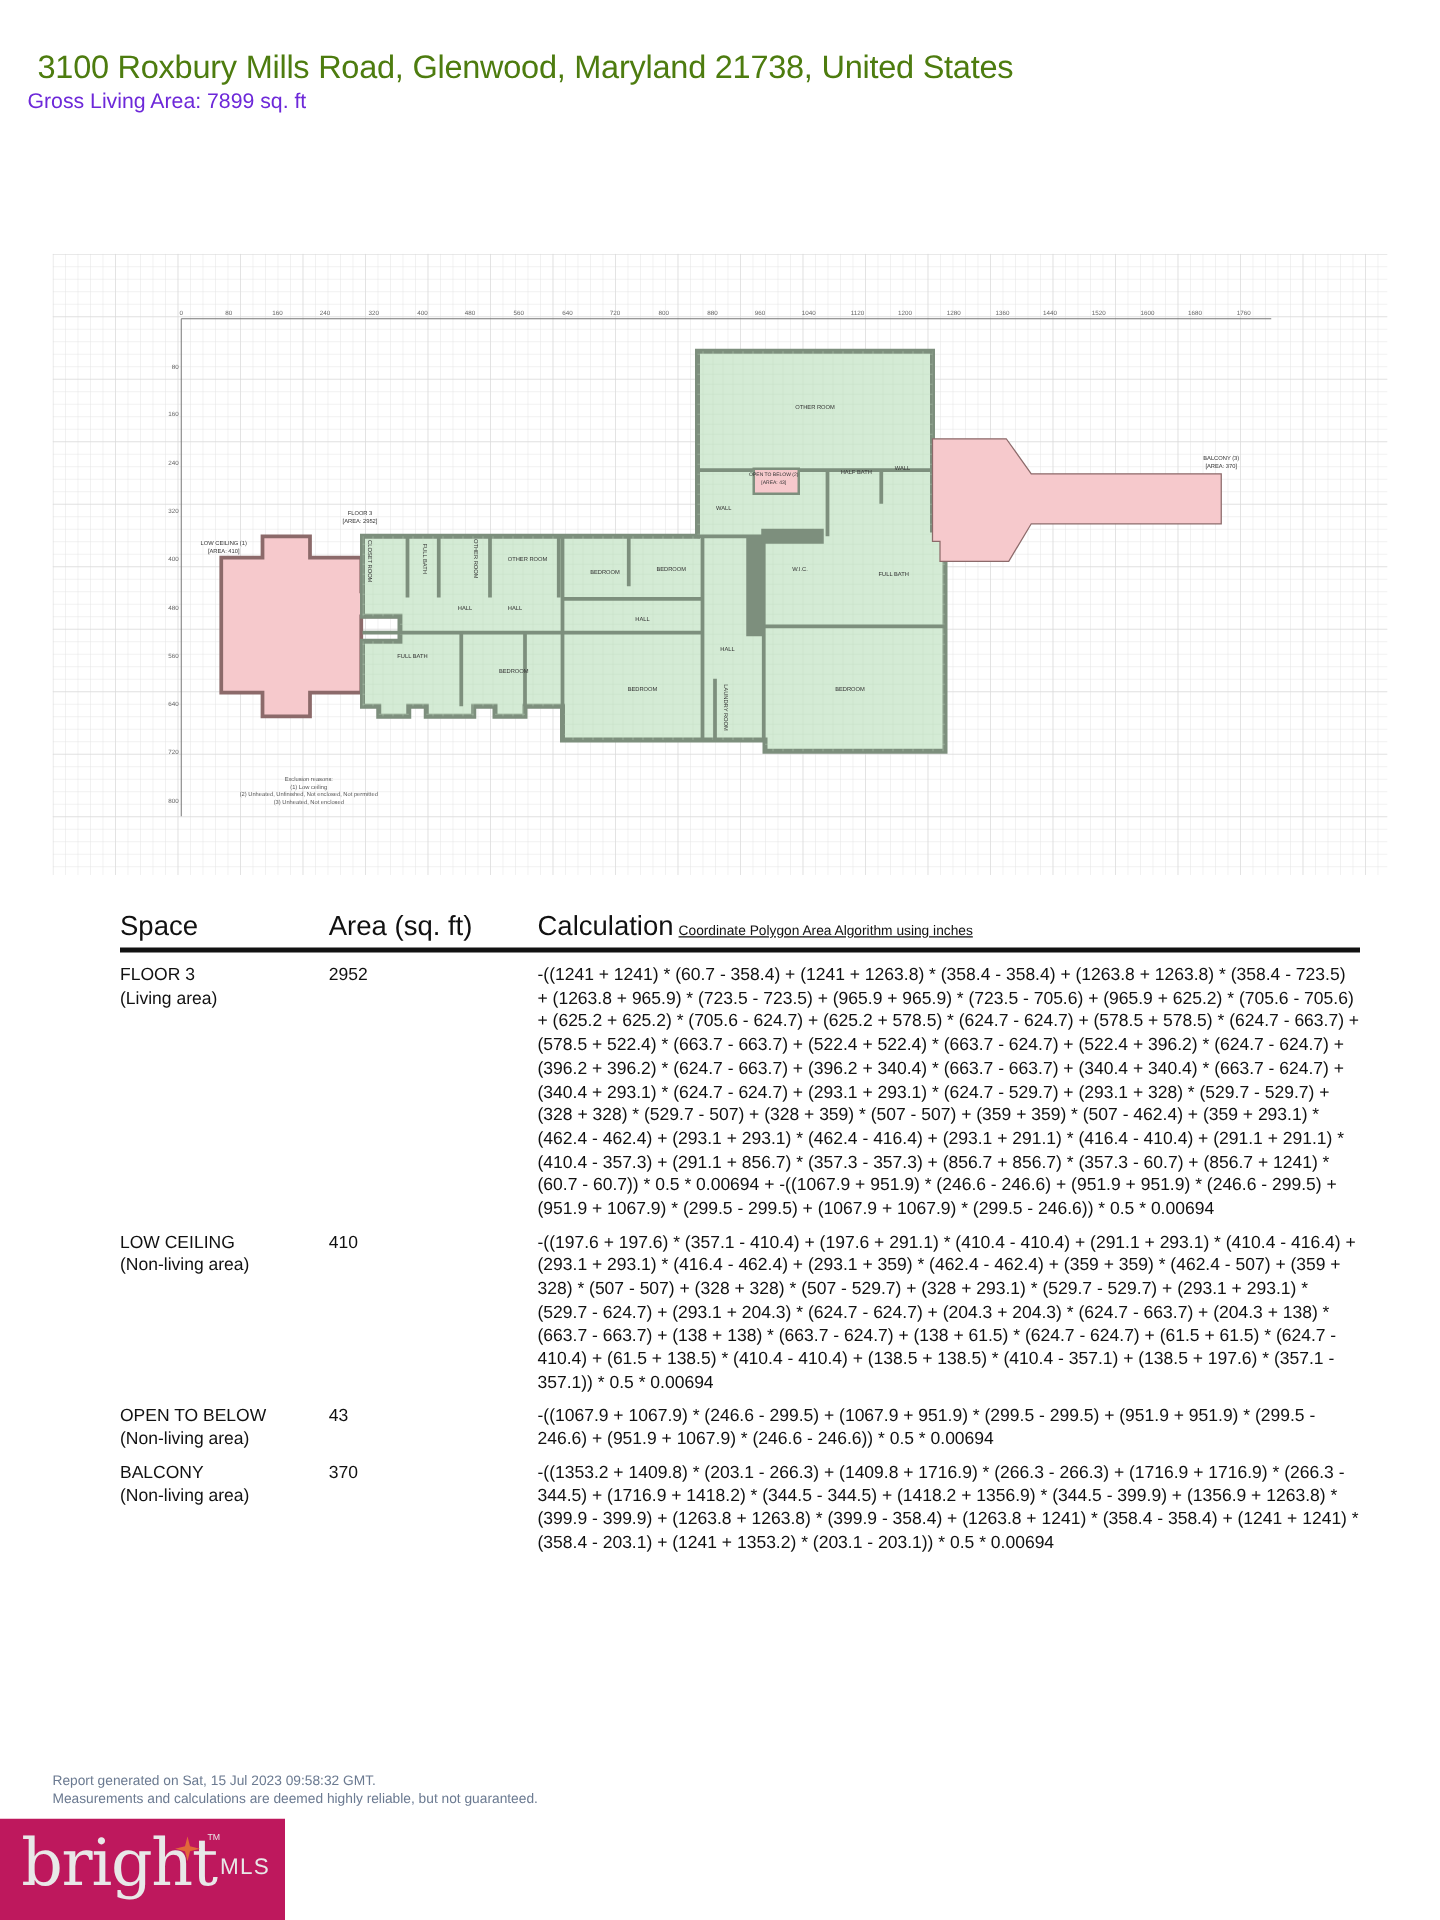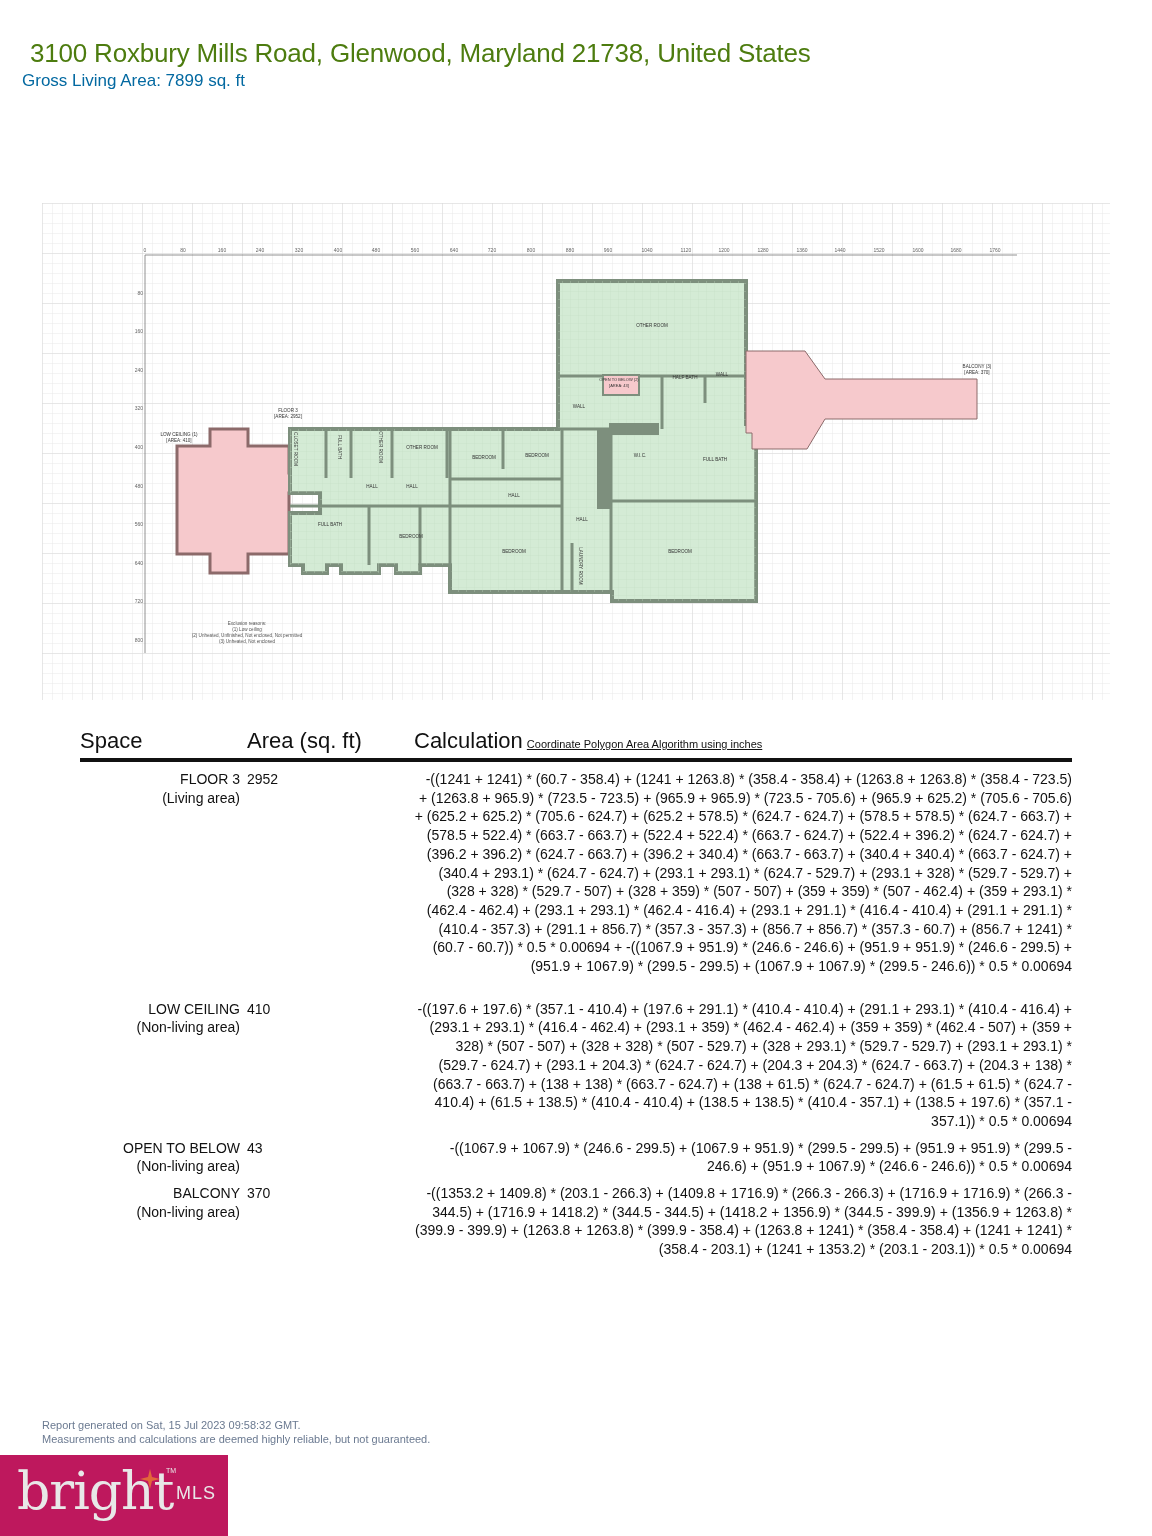--- a/index.html
+++ b/index.html
@@ -1,22 +1,22 @@
 <!DOCTYPE html>
 <html><head>
 <meta charset="utf-8">
 <style>
   html,body{margin:0;padding:0;}
   body{width:1152px;height:1536px;position:relative;background:#ffffff;overflow:hidden;
        font-family:"Liberation Sans",sans-serif;color:#1f2a33;}
   .title{position:absolute;left:30px;top:38px;font-size:26px;font-weight:normal;color:#4d7c0f;letter-spacing:-0.2px;margin:0;}
-  .subtitle{position:absolute;left:22px;top:71px;font-size:17px;color:#0369a1;}
+  .subtitle{position:absolute;left:22px;top:71px;font-size:17px;color:#6d28d9;}
   .plan-wrap{position:absolute;left:42px;top:203px;width:1068px;height:497px;}
   .plan-wrap svg{display:block;}
-  .tbl{position:absolute;left:80px;top:724px;width:992px;text-align:right;}
+  .tbl{position:absolute;left:96px;top:724px;width:992px;}
   .thead{position:relative;height:34px;border-bottom:4px solid #111;}
   .th{position:absolute;top:4px;font-size:22px;color:#111;}
   .th-sub{font-size:11px;margin-left:4px;text-decoration:underline;}
   .row{position:relative;font-size:14px;line-height:18.7px;color:#111;}
   .c1{position:absolute;left:0;top:0;width:160px;}
   .c2{position:absolute;left:167px;top:0;}
   .c3{margin-left:334px;}
   .footer{position:absolute;left:42px;top:1419px;font-size:11px;color:#6b7a91;line-height:13.5px;}
   .logo{position:absolute;left:0;top:1455px;width:228px;height:81px;background:#be185d;}
   .logo-word{position:absolute;left:17px;top:6px;font-family:"DejaVu Serif",serif;font-size:52px;color:#e8e8e8;letter-spacing:-1px;}
@@ -171,21 +171,21 @@
 
   <div class="row" style="margin-top:8px">
     <div class="c1">
         <div>FLOOR 3</div>
         <div>(Living area)</div>
       </div>
     <div class="c2">2952</div>
     <div class="c3">-((1241 + 1241) * (60.7 - 358.4) + (1241 + 1263.8) * (358.4 - 358.4) + (1263.8 + 1263.8) * (358.4 - 723.5) + (1263.8 + 965.9) * (723.5 - 723.5) + (965.9 + 965.9) * (723.5 - 705.6) + (965.9 + 625.2) * (705.6 - 705.6) + (625.2 + 625.2) * (705.6 - 624.7) + (625.2 + 578.5) * (624.7 - 624.7) + (578.5 + 578.5) * (624.7 - 663.7) + (578.5 + 522.4) * (663.7 - 663.7) + (522.4 + 522.4) * (663.7 - 624.7) + (522.4 + 396.2) * (624.7 - 624.7) + (396.2 + 396.2) * (624.7 - 663.7) + (396.2 + 340.4) * (663.7 - 663.7) + (340.4 + 340.4) * (663.7 - 624.7) + (340.4 + 293.1) * (624.7 - 624.7) + (293.1 + 293.1) * (624.7 - 529.7) + (293.1 + 328) * (529.7 - 529.7) + (328 + 328) * (529.7 - 507) + (328 + 359) * (507 - 507) + (359 + 359) * (507 - 462.4) + (359 + 293.1) * (462.4 - 462.4) + (293.1 + 293.1) * (462.4 - 416.4) + (293.1 + 291.1) * (416.4 - 410.4) + (291.1 + 291.1) * (410.4 - 357.3) + (291.1 + 856.7) * (357.3 - 357.3) + (856.7 + 856.7) * (357.3 - 60.7) + (856.7 + 1241) * (60.7 - 60.7)) * 0.5 * 0.00694 + -((1067.9 + 951.9) * (246.6 - 246.6) + (951.9 + 951.9) * (246.6 - 299.5) + (951.9 + 1067.9) * (299.5 - 299.5) + (1067.9 + 1067.9) * (299.5 - 246.6)) * 0.5 * 0.00694</div>
   </div>
 
-  <div class="row" style="margin-top:24px">
+  <div class="row" style="margin-top:8px">
     <div class="c1">
         <div>LOW CEILING</div>
         <div>(Non-living area)</div>
       </div>
     <div class="c2">410</div>
     <div class="c3">-((197.6 + 197.6) * (357.1 - 410.4) + (197.6 + 291.1) * (410.4 - 410.4) + (291.1 + 293.1) * (410.4 - 416.4) + (293.1 + 293.1) * (416.4 - 462.4) + (293.1 + 359) * (462.4 - 462.4) + (359 + 359) * (462.4 - 507) + (359 + 328) * (507 - 507) + (328 + 328) * (507 - 529.7) + (328 + 293.1) * (529.7 - 529.7) + (293.1 + 293.1) * (529.7 - 624.7) + (293.1 + 204.3) * (624.7 - 624.7) + (204.3 + 204.3) * (624.7 - 663.7) + (204.3 + 138) * (663.7 - 663.7) + (138 + 138) * (663.7 - 624.7) + (138 + 61.5) * (624.7 - 624.7) + (61.5 + 61.5) * (624.7 - 410.4) + (61.5 + 138.5) * (410.4 - 410.4) + (138.5 + 138.5) * (410.4 - 357.1) + (138.5 + 197.6) * (357.1 - 357.1)) * 0.5 * 0.00694</div>
   </div>
 
   <div class="row" style="margin-top:8px">
     <div class="c1">

